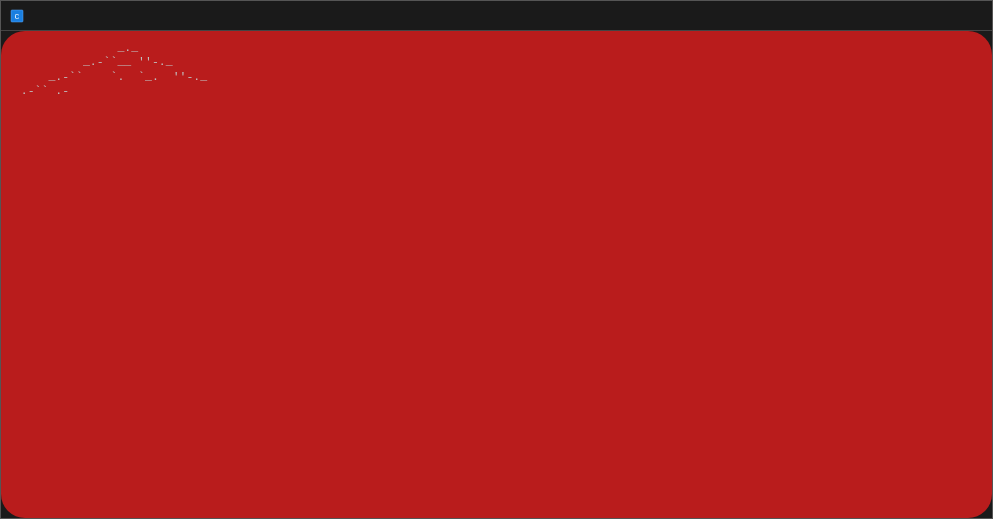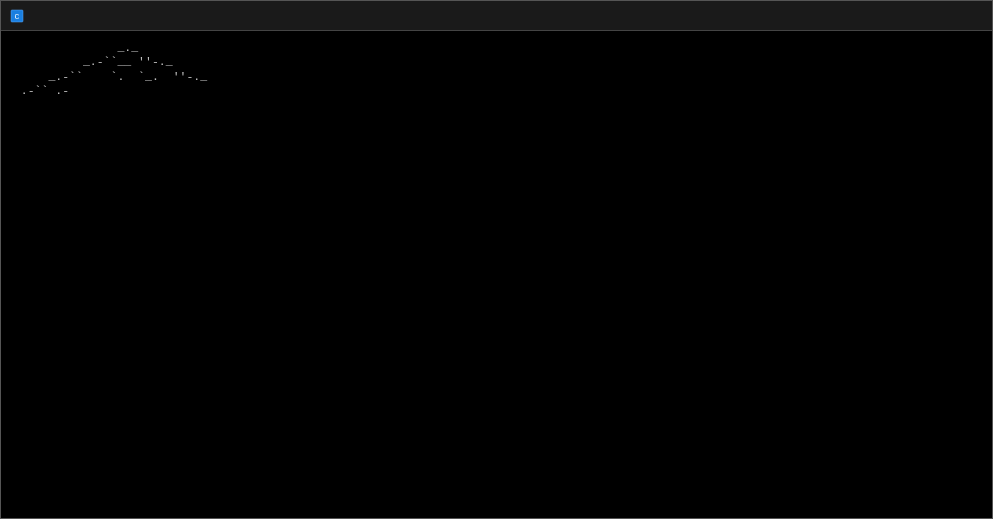--- a/index.html
+++ b/index.html
@@ -67,27 +67,28 @@
       font-size: 12px;
       cursor: pointer;
       display: flex;
       align-items: center;
       justify-content: center;
     }
 
     
     .terminal {
       flex: 1;
-      background: #000000;
+      background: #b91c1c;
       color: #c0c0c0;
       font-size: 13px;
       font-family: 'Courier New', Courier, monospace;
       padding: 4px 6px;
       overflow: hidden;
       position: relative;
+      border-radius: 24px;
     }
 
     .terminal-line {
       line-height: 1.4;
       white-space: pre;
       color: #c0c0c0;
     }
 
     .ascii-art-section {
       display: flex;

